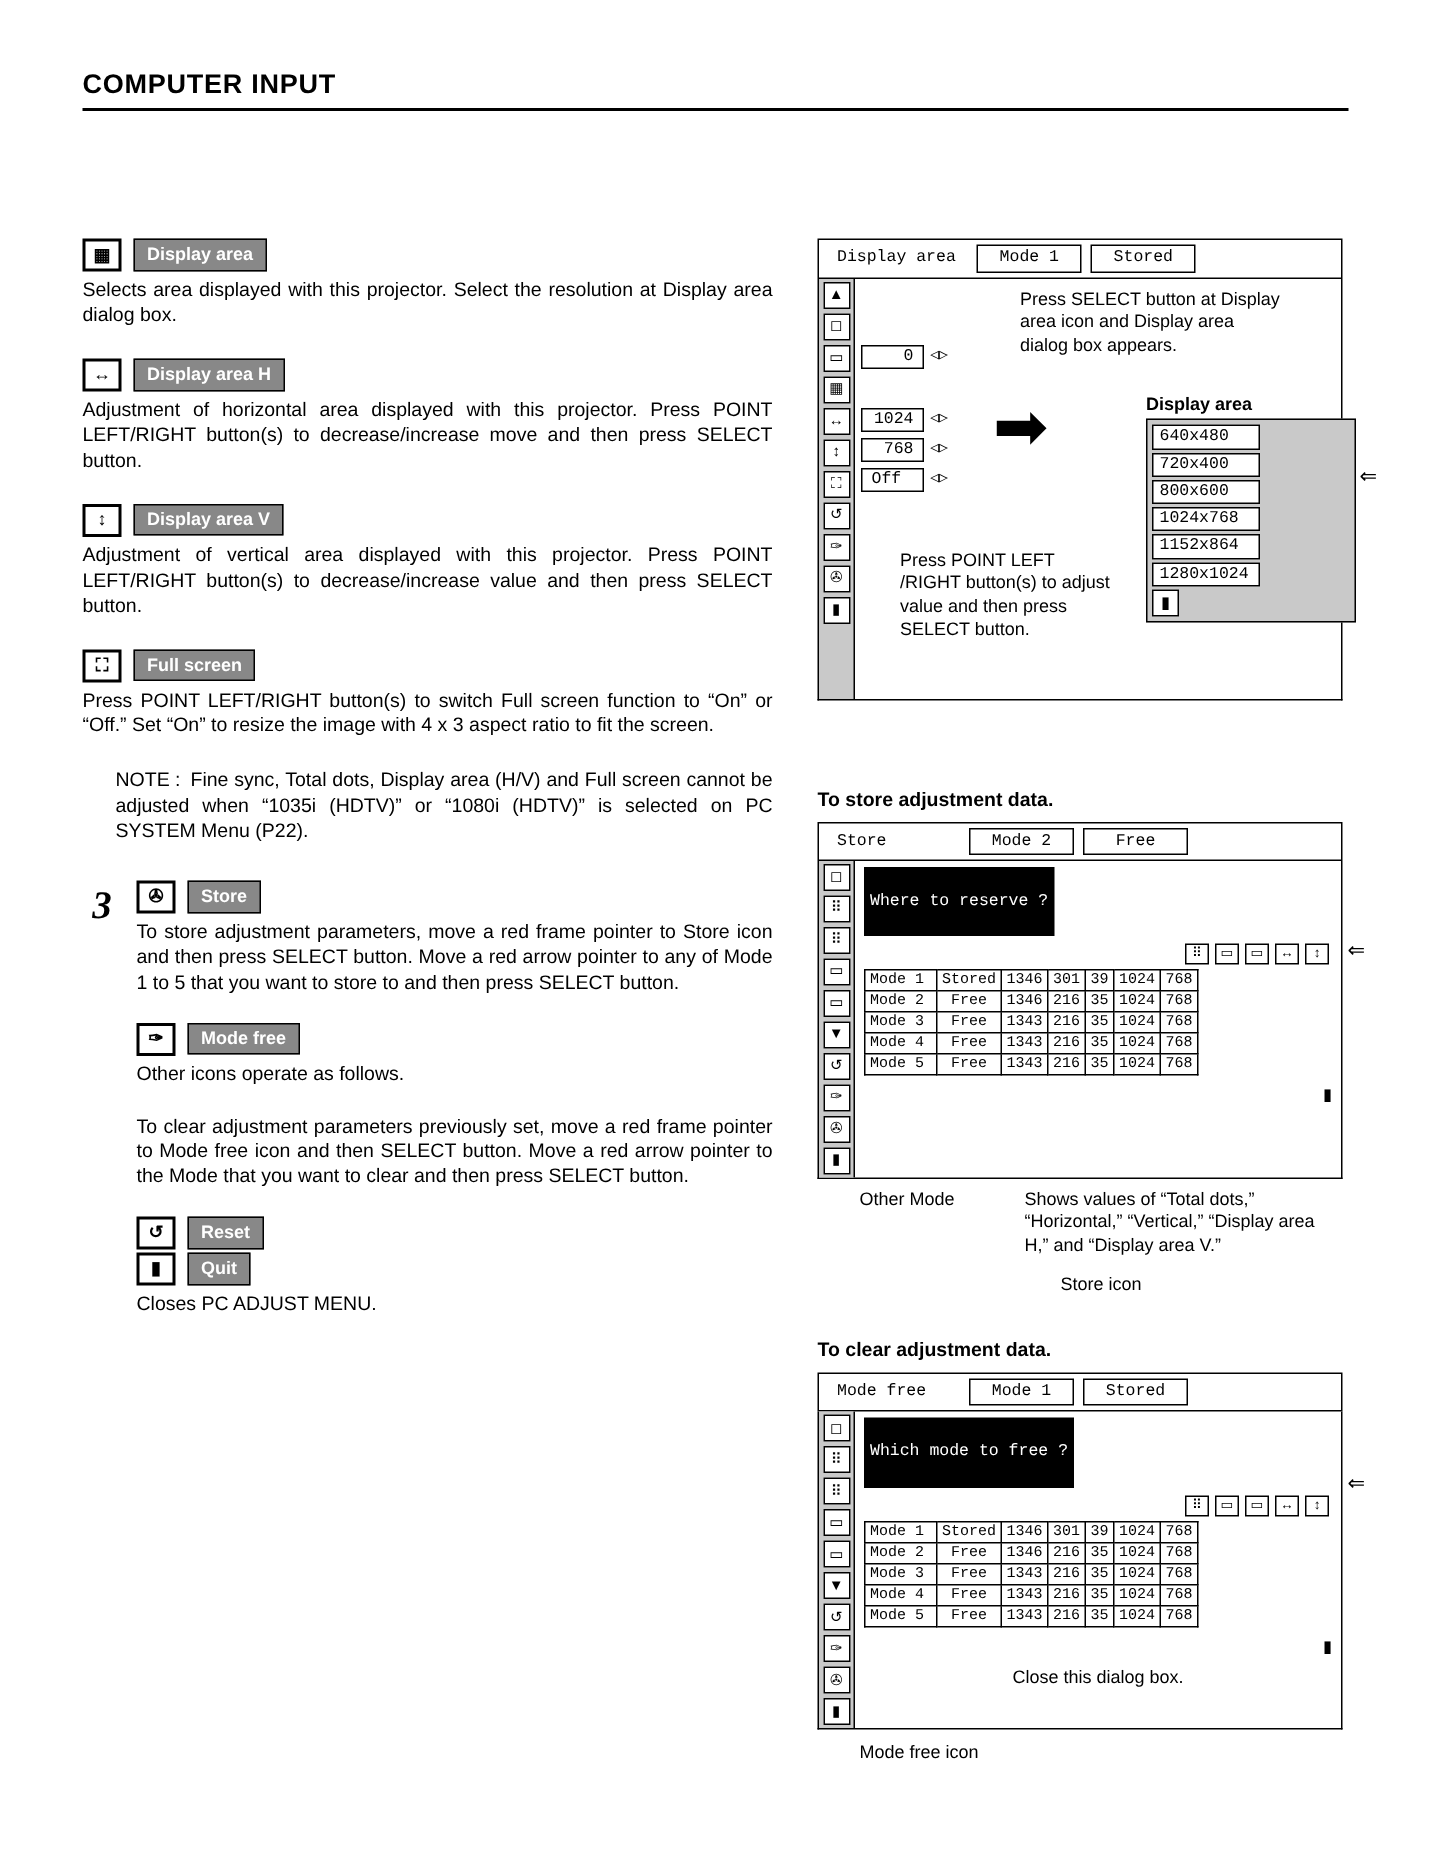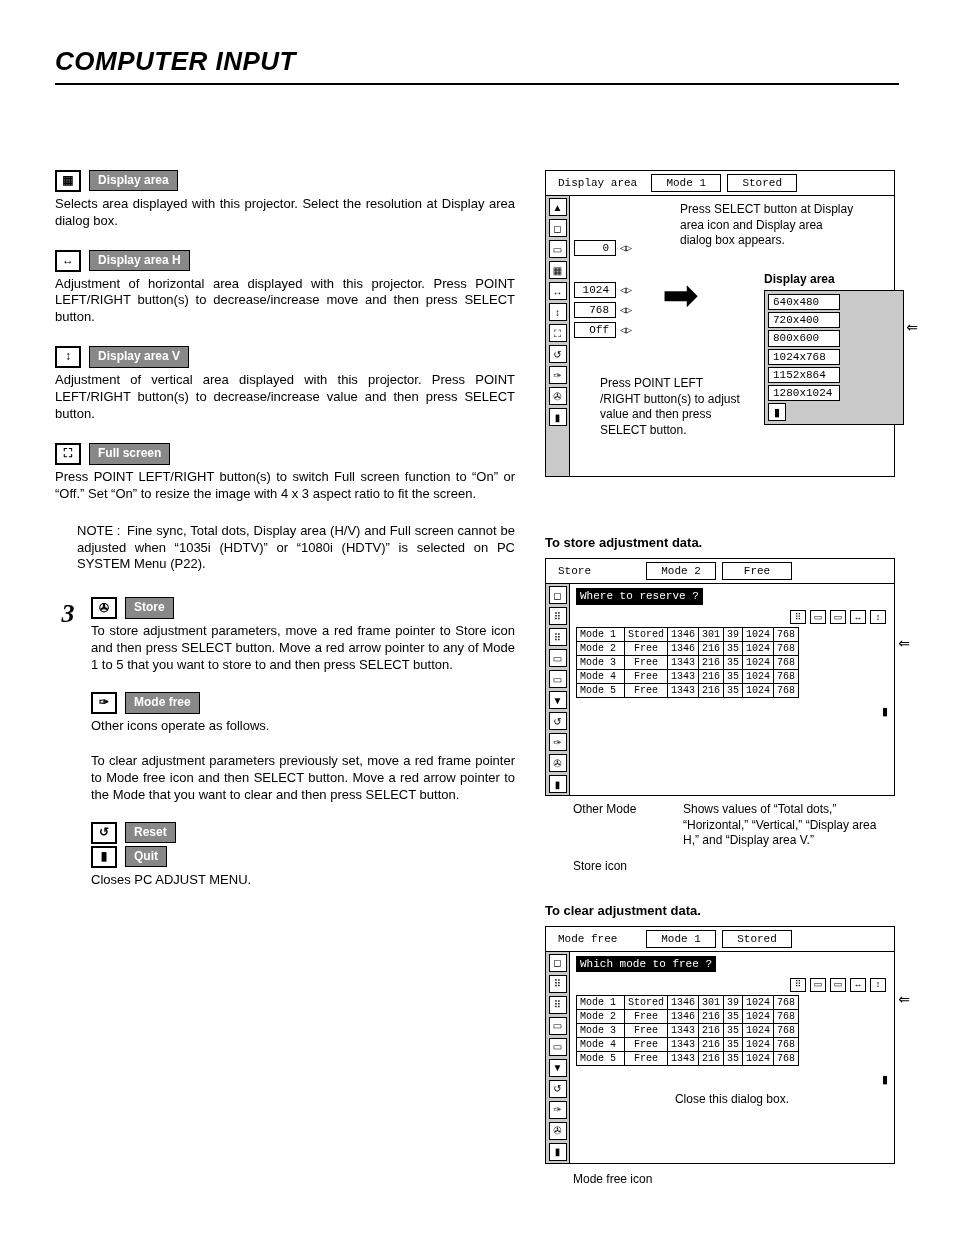--- a/index.html
+++ b/index.html
@@ -7,23 +7,22 @@
     margin: 0;
     padding: 45px 55px 30px 55px;
     width: 954px;
     font-family: Helvetica, Arial, sans-serif;
     font-size: 13px;
     color: #000;
     background: #fff;
     line-height: 1.3;
   }
   .page-title {
-    font-size: 26px;
+    font-size: 18px;
     font-weight: bold;
-    font-style: italic;
     letter-spacing: 0.5px;
     border-bottom: 2px solid #000;
     padding-bottom: 4px;
     margin-bottom: 85px;
   }
   .columns { display: flex; gap: 30px; }
   .col-left { flex: 0 0 460px; }
   .col-right { flex: 0 0 350px; }
 
   .item-row { display: flex; align-items: flex-start; gap: 8px; margin-bottom: 2px; }
@@ -103,21 +102,21 @@
   }
   table.mode-table td, table.mode-table th {
     border: 1px solid #000; padding: 0 3px; background: #fff; text-align: center;
     height: 14px; line-height: 13px;
   }
   table.mode-table .mname { text-align: left; min-width: 48px; }
   .hicon { width: 16px; height: 14px; border:1.5px solid #000; background:#fff; display:inline-flex; align-items:center; justify-content:center; font-size:9px; margin: 1px 2px;}
 
   .dark-bar {
     background: #000; color: #fff; font-family: 'Courier New', monospace;
-    font-size: 11px; padding: 1px 4px; margin-bottom: 2px; display: inline-block;
+    font-size: 11px; padding: 16px 4px; margin-bottom: 2px; display: inline-block;
   }
 </style>
 </head>
 <body>
 
 <div class="page-title">COMPUTER INPUT</div>
 
 <div class="columns">
 
   <div class="col-left">
@@ -213,21 +212,21 @@
           <div style="position:absolute; left:4px; top:86px;">
             <div class="da-row">
                 <span class="da-val">1024</span>
                 <span class="da-arrows">◁▷</span>
               </div>
             <div class="da-row">
                 <span class="da-val">768</span>
                 <span class="da-arrows">◁▷</span>
               </div>
             <div class="da-row">
-                <span class="da-val" style="text-align:right;">Off</span>
+                <span class="da-val" style="text-align:left;">Off</span>
                 <span class="da-arrows">◁▷</span>
               </div>
           </div>
 
           <div class="big-arrow">➡</div>
 
           <div class="callout" style="position:absolute; left:110px; top:6px; width:175px;">Press SELECT button at Display area icon and Display area dialog box appears.</div>
           <div class="callout" style="position:absolute; left:30px; top:180px; width:140px;">Press POINT LEFT /RIGHT button(s) to adjust value and then press SELECT button.</div>
 
           <div class="res-list" style="right:-10px; top:76px;">
@@ -324,21 +323,21 @@
           </tbody>
             </table>
           <span style="position:absolute; right:-16px; top:50px; font-size:14px;">⇐</span>
           <div style="text-align:right; margin-top:6px;"><span class="sicon" style="display:inline-flex;">▮</span></div>
         </div>
       </div>
       <div style="display:flex; gap:20px; margin-top:6px;">
         <div class="annot" style="width:90px; margin-left:28px;">Other Mode</div>
         <div class="annot" style="flex:1;">Shows values of “Total dots,” “Horizontal,” “Vertical,” “Display area H,” and “Display area V.”</div>
       </div>
-      <div class="annot" style="margin-left:28px; margin-top:10px;">Store icon</div>
+      <div class="annot" style="margin-left:28px; margin-top:10px;text-align:center;">Store icon</div>
     </div>
 
     <div class="sub-heading">To clear adjustment data.</div>
     <div class="panel">
       <div class="panel-title-bar">
         <span class="ptb-cell first">Mode free</span>
         <span class="ptb-cell">Mode 1</span>
         <span class="ptb-cell">Stored</span>
       </div>
       <div class="panel-body">

